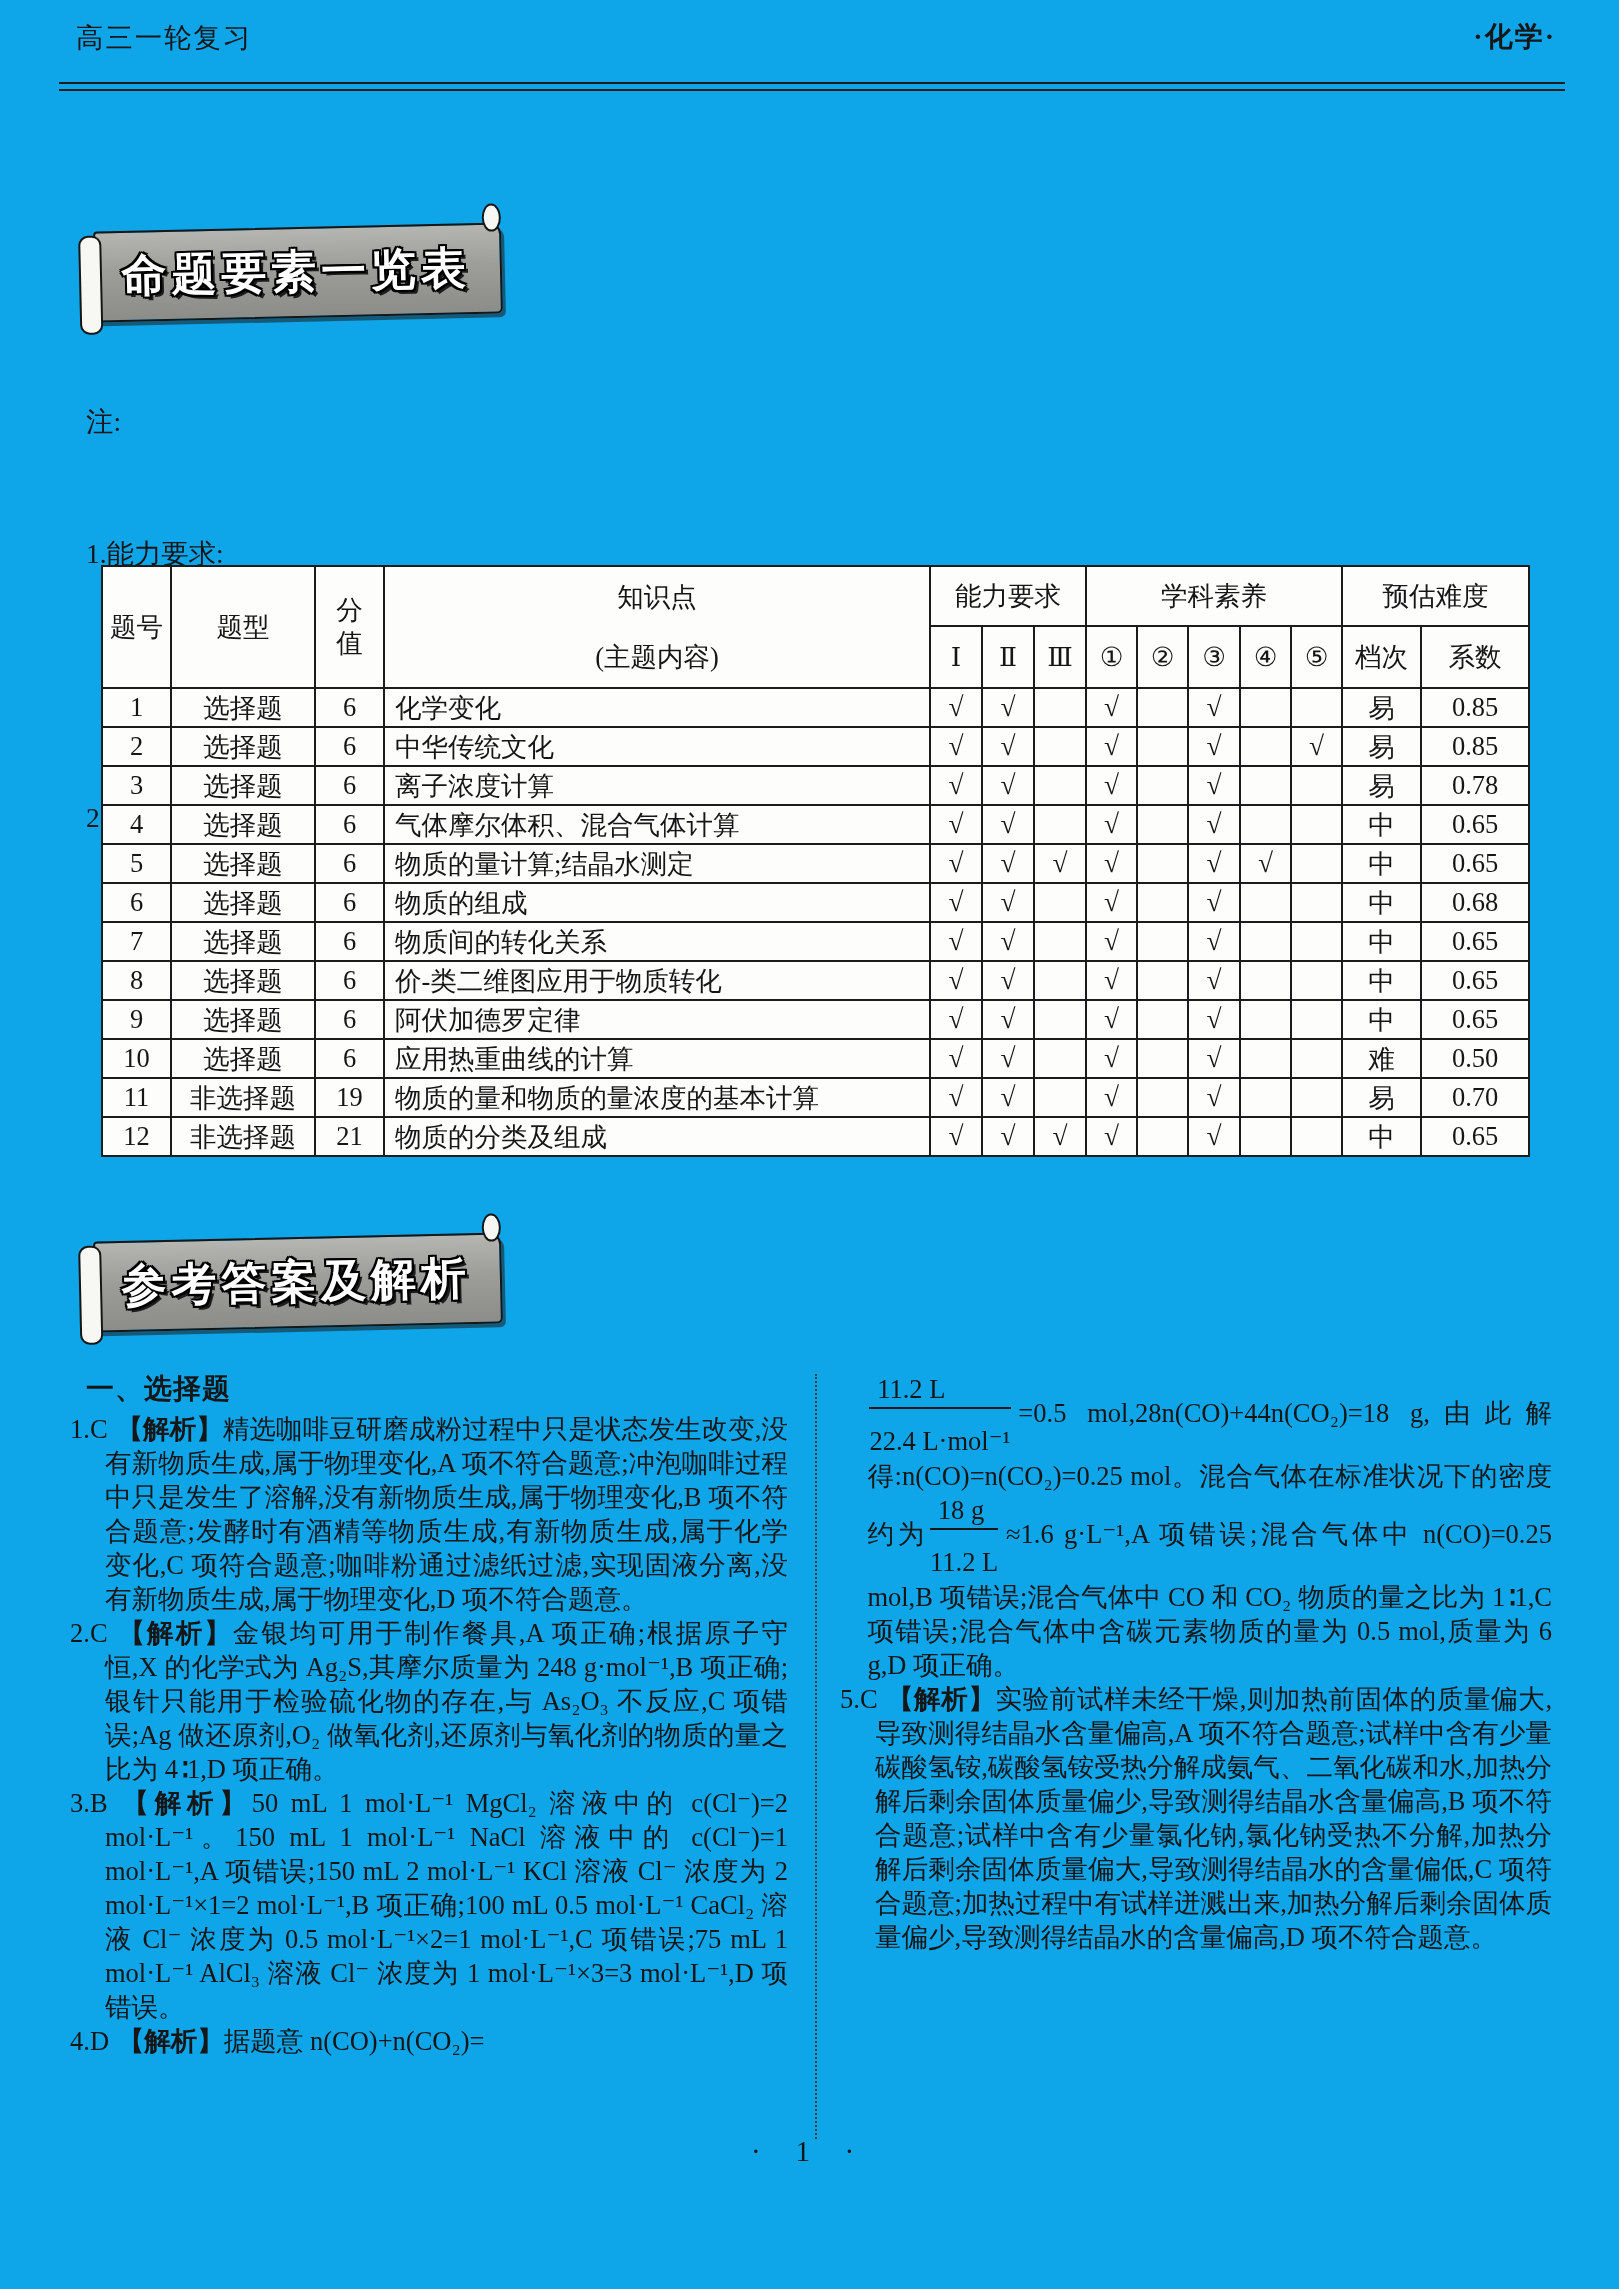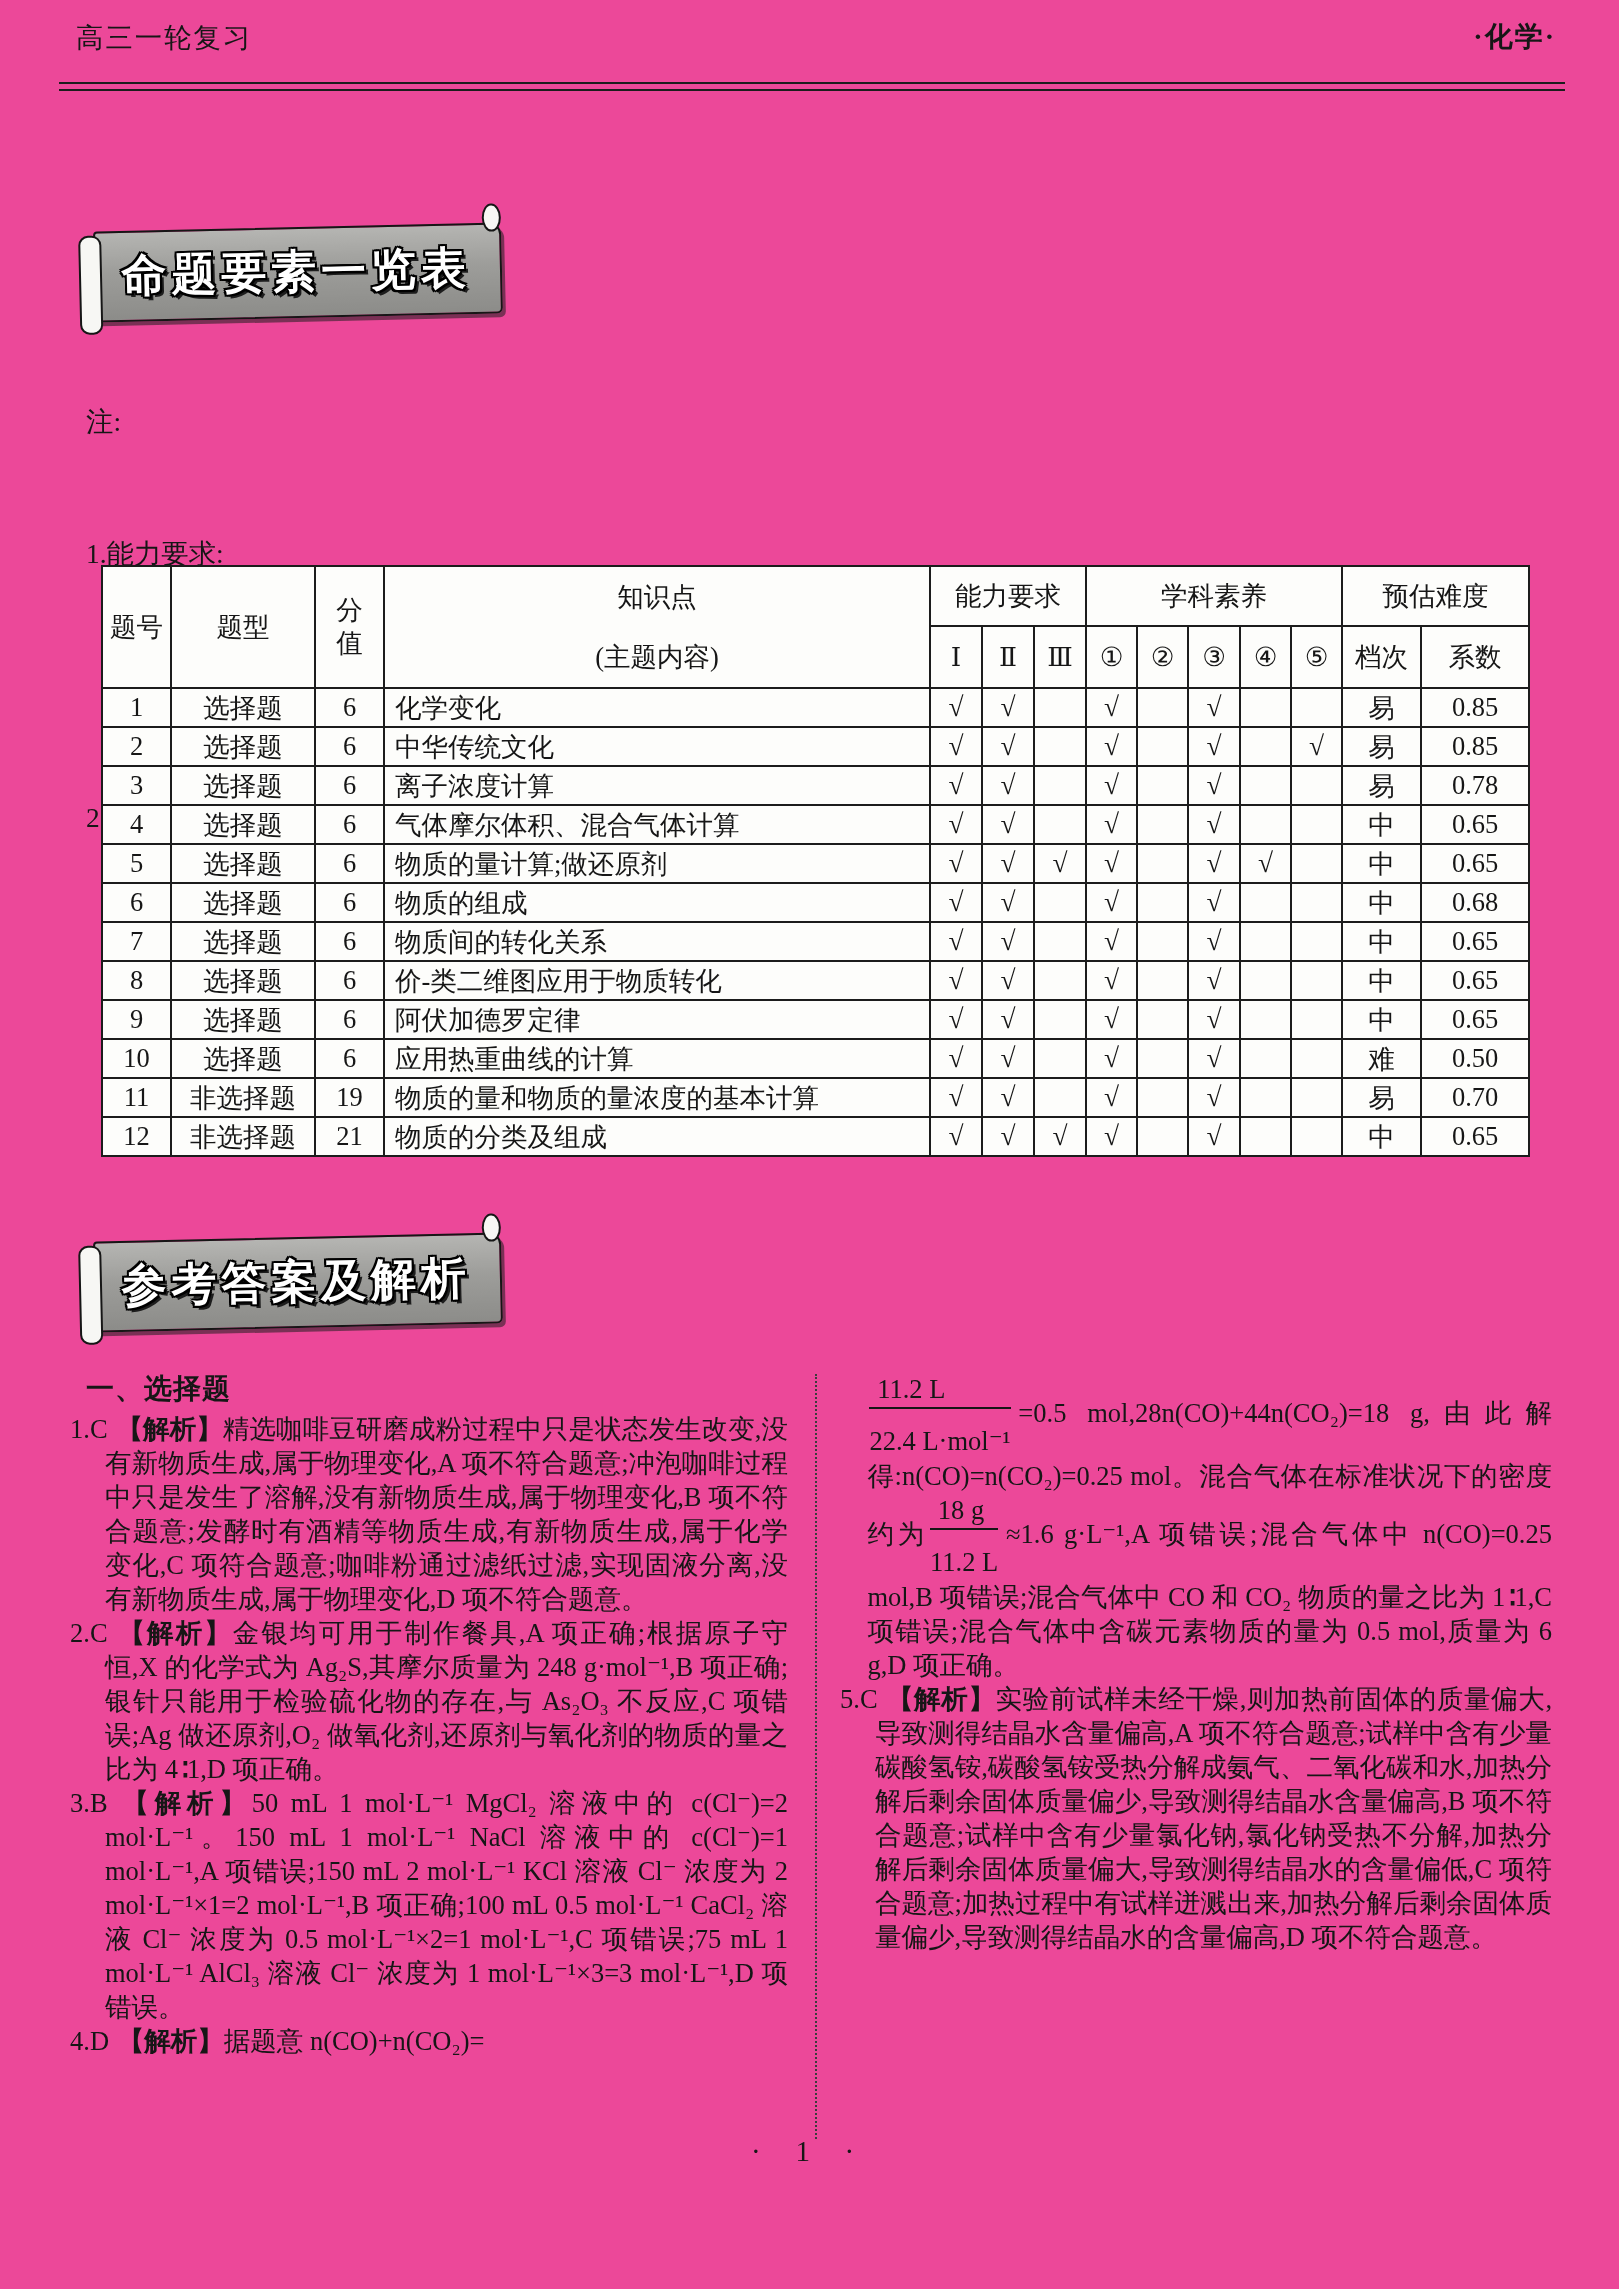--- a/index.html
+++ b/index.html
@@ -1,20 +1,20 @@
 <!DOCTYPE html>
 <html><head>
 <meta charset="utf-8">
 <style>
   * { margin:0; padding:0; box-sizing:border-box; }
   html,body { background:#e8e8e8; }
   body { font-family:"Liberation Serif","DejaVu Serif",serif; color:#161616; }
   .page {
     position:relative; width:1619px; height:2290px; margin:0 auto;
-    background:#ec4899; overflow:hidden;
+    background:#0ea5e9; overflow:hidden;
   }
 
   
   .head-left  { position:absolute; top:19.6px; left:76px;  font-size:27.4px; letter-spacing:2px; }
   .head-right { position:absolute; top:17.6px; right:63px; font-size:28px; font-weight:bold; letter-spacing:2px; }
   .head-rule  { position:absolute; top:82px; left:59px; width:1506px; height:8.8px;
                 border-top:2.9px solid #1c1c1c; border-bottom:2px solid #1c1c1c; }
 
   .doc-title  { position:absolute; top:118px; left:0; width:100%; text-align:center;
                 font-size:34px; font-weight:bold; letter-spacing:1px; }
@@ -204,21 +204,21 @@
           <td class="chk">√</td>
           <td class="chk"></td>
           <td class="chk"></td>
           <td>中</td>
           <td>0.65</td>
         </tr>
         <tr>
           <td>5</td>
           <td>选择题</td>
           <td>6</td>
-          <td class="topic">物质的量计算;做还原剂</td>
+          <td class="topic">物质的量计算;结晶水测定</td>
           <td class="chk">√</td>
           <td class="chk">√</td>
           <td class="chk">√</td>
           <td class="chk">√</td>
           <td class="chk"></td>
           <td class="chk">√</td>
           <td class="chk">√</td>
           <td class="chk"></td>
           <td>中</td>
           <td>0.65</td>

